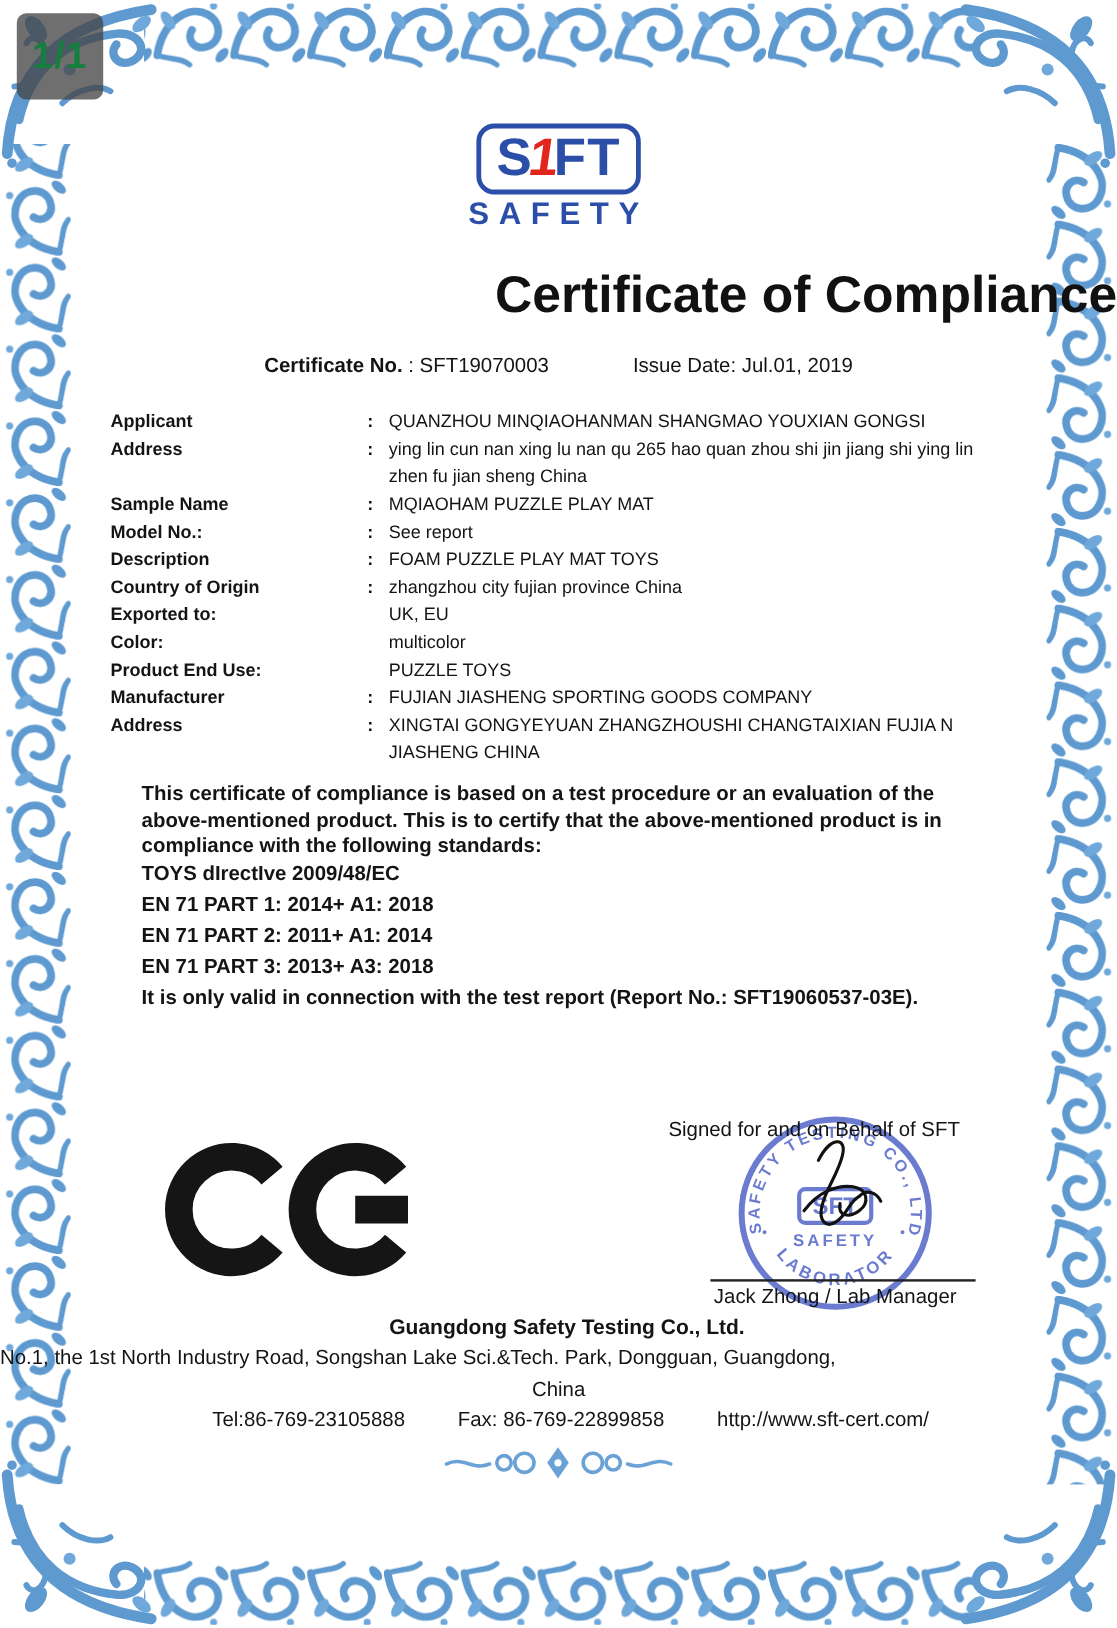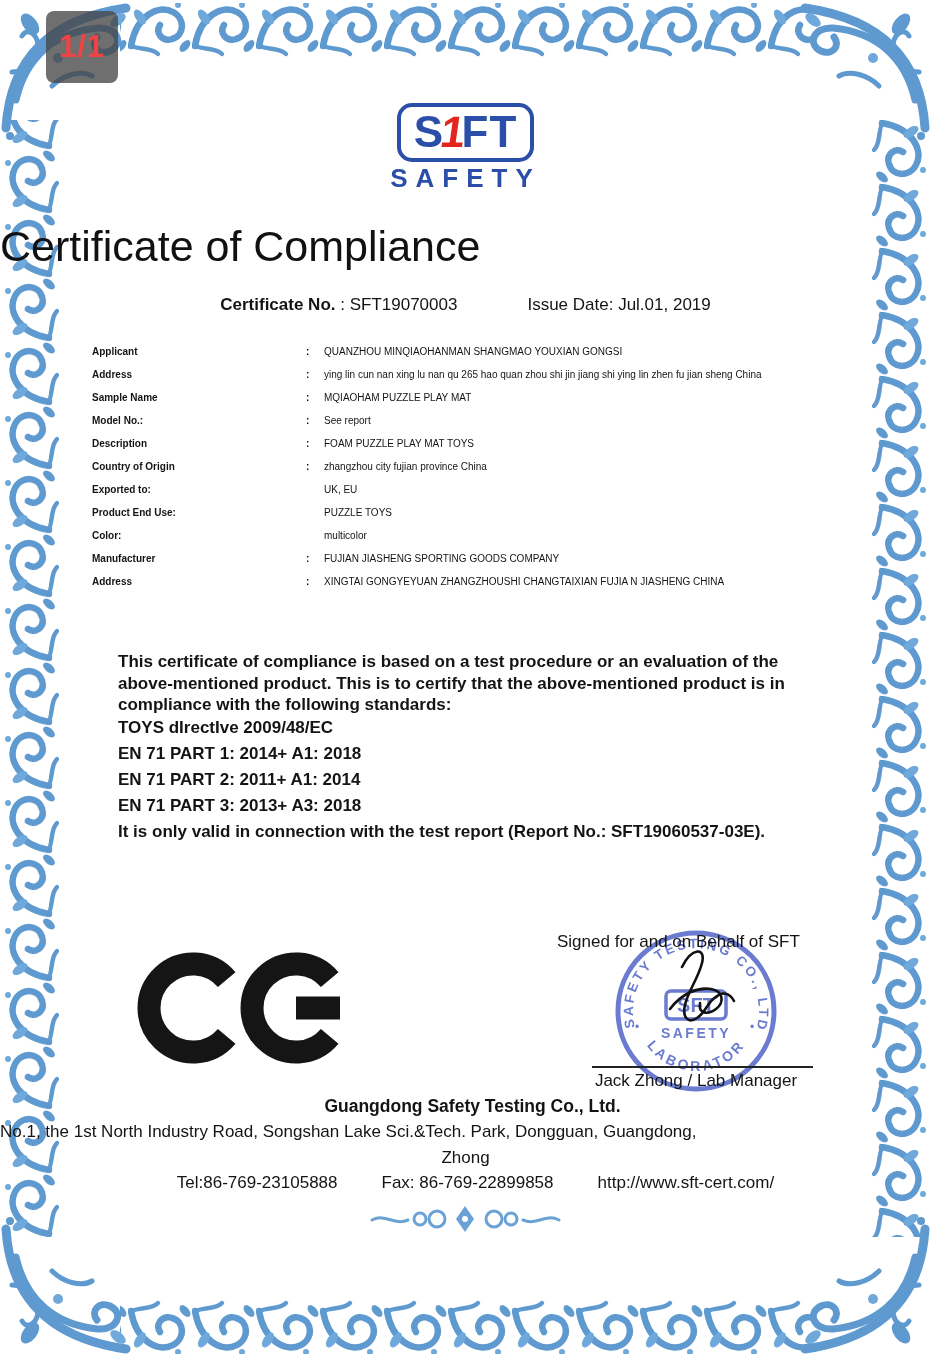--- a/index.html
+++ b/index.html
@@ -7,43 +7,43 @@
     position:relative;width:931px;height:1357px;background:#fff;overflow:hidden;
     font-family:"Liberation Sans","DejaVu Sans",sans-serif;color:#141414;
   }
   
   .border-frame{position:absolute;inset:0;z-index:1;pointer-events:none;}
   
   .page-badge{
     position:absolute;left:14px;top:11px;width:72px;height:72px;z-index:6;
     background:rgba(70,70,72,0.78);border-radius:8px;
     display:flex;align-items:center;justify-content:center;
-    color:#ef4444;font-size:31px;font-weight:bold;letter-spacing:1px;margin-left:32px;
+    color:#15803d;font-size:31px;font-weight:bold;letter-spacing:1px;
   }
   
   .logo-wrap{position:absolute;top:103px;left:0;right:0;text-align:center;z-index:3;}
   .logo-box{
     display:inline-block;border:4px solid #2B4FA8;border-radius:15px;
     padding:0 13px 2px 13px;color:#2B4FA8;font-weight:bold;font-size:44px;line-height:1.12;
     letter-spacing:1px;
   }
   .logo-box .numeral{color:#E2261D;display:inline-block;transform:skewX(-8deg);margin:0 -5px 0 -3px;}
   .logo-sub{margin-top:1px;color:#2B4FA8;font-weight:bold;font-size:26px;letter-spacing:8px;}
   
   .doc-title{
-    position:absolute;top:222px;left:0;right:0;text-align:left;z-index:3;
-    font-size:43px;font-weight:normal;color:#111;
+    position:absolute;top:222px;left:0;right:0;text-align:right;z-index:3;
+    font-size:43px;font-weight:bold;color:#111;
   }
   .cert-line{
     position:absolute;top:295px;left:0;right:0;z-index:3;
     display:flex;justify-content:center;gap:70px;font-size:17px;
   }
   .cert-line .lbl{font-weight:bold;}
   
-  .details{position:absolute;left:92px;top:340px;width:755px;z-index:3;font-size:10px;line-height:23px;}
+  .details{position:absolute;left:92px;top:340px;width:755px;z-index:3;font-size:15px;line-height:23px;}
   .drow{display:flex;align-items:flex-start;}
   .dlabel{width:214px;flex:0 0 214px;font-weight:bold;}
   .dcolon{width:18px;flex:0 0 18px;font-weight:bold;}
   .dvalue{flex:1;}
   
   .statement{position:absolute;left:118px;top:651px;width:704px;z-index:3;
     font-size:17px;font-weight:bold;line-height:21.5px;}
   .standards{position:absolute;left:118px;top:715px;width:720px;z-index:3;
     font-size:17px;font-weight:bold;}
   .standards div{line-height:26px;}
@@ -153,28 +153,28 @@
         <span class="dlabel">Country of Origin</span>
         <span class="dcolon">:</span>
         <span class="dvalue">zhangzhou city fujian province China</span>
       </div>
     <div class="drow">
         <span class="dlabel">Exported to:</span>
         <span class="dcolon"></span>
         <span class="dvalue">UK, EU</span>
       </div>
     <div class="drow">
+        <span class="dlabel">Color:</span>
+        <span class="dcolon"></span>
+        <span class="dvalue">multicolor</span>
+      </div>
+    <div class="drow">
         <span class="dlabel">Product End Use:</span>
         <span class="dcolon"></span>
         <span class="dvalue">PUZZLE TOYS</span>
-      </div>
-    <div class="drow">
-        <span class="dlabel">Color:</span>
-        <span class="dcolon"></span>
-        <span class="dvalue">multicolor</span>
       </div>
     <div class="drow">
         <span class="dlabel">Manufacturer</span>
         <span class="dcolon">:</span>
         <span class="dvalue">FUJIAN JIASHENG SPORTING GOODS COMPANY</span>
       </div>
     <div class="drow">
         <span class="dlabel">Address</span>
         <span class="dcolon">:</span>
         <span class="dvalue">XINGTAI GONGYEYUAN ZHANGZHOUSHI CHANGTAIXIAN FUJIA N JIASHENG CHINA</span>
@@ -224,21 +224,21 @@
       <path d="M62,88 C74,72 90,66 103,68 C115,70 117,81 108,88 C100,94 90,93 92,82"></path>
       <path d="M108,76 C114,70 122,72 126,80"></path>
     </g>
   </svg>
 
   <div class="sig-line"></div>
   <div class="signatory">Jack Zhong / Lab Manager</div>
 
   <div class="footer-company">Guangdong Safety Testing Co., Ltd.</div>
   <div class="footer-addr1">No.1, the 1st North Industry Road, Songshan Lake Sci.&amp;Tech. Park, Dongguan, Guangdong,</div>
-  <div class="footer-addr2">Zhong</div>
+  <div class="footer-addr2">China</div>
   <div class="footer-contact">
     <span>Tel:86-769-23105888</span>
     <span>Fax: 86-769-22899858</span>
     <span>http://www.sft-cert.com/</span>
   </div>
 
   <svg class="divider" width="195" height="30" viewBox="0 0 195 30" xmlns="http://www.w3.org/2000/svg">
     <g stroke="#6AA2D6" fill="none" stroke-width="3" stroke-linecap="round">
       <path d="M4,16 C18,9 26,22 40,16"></path>
       <circle cx="52" cy="15" r="6"></circle>

